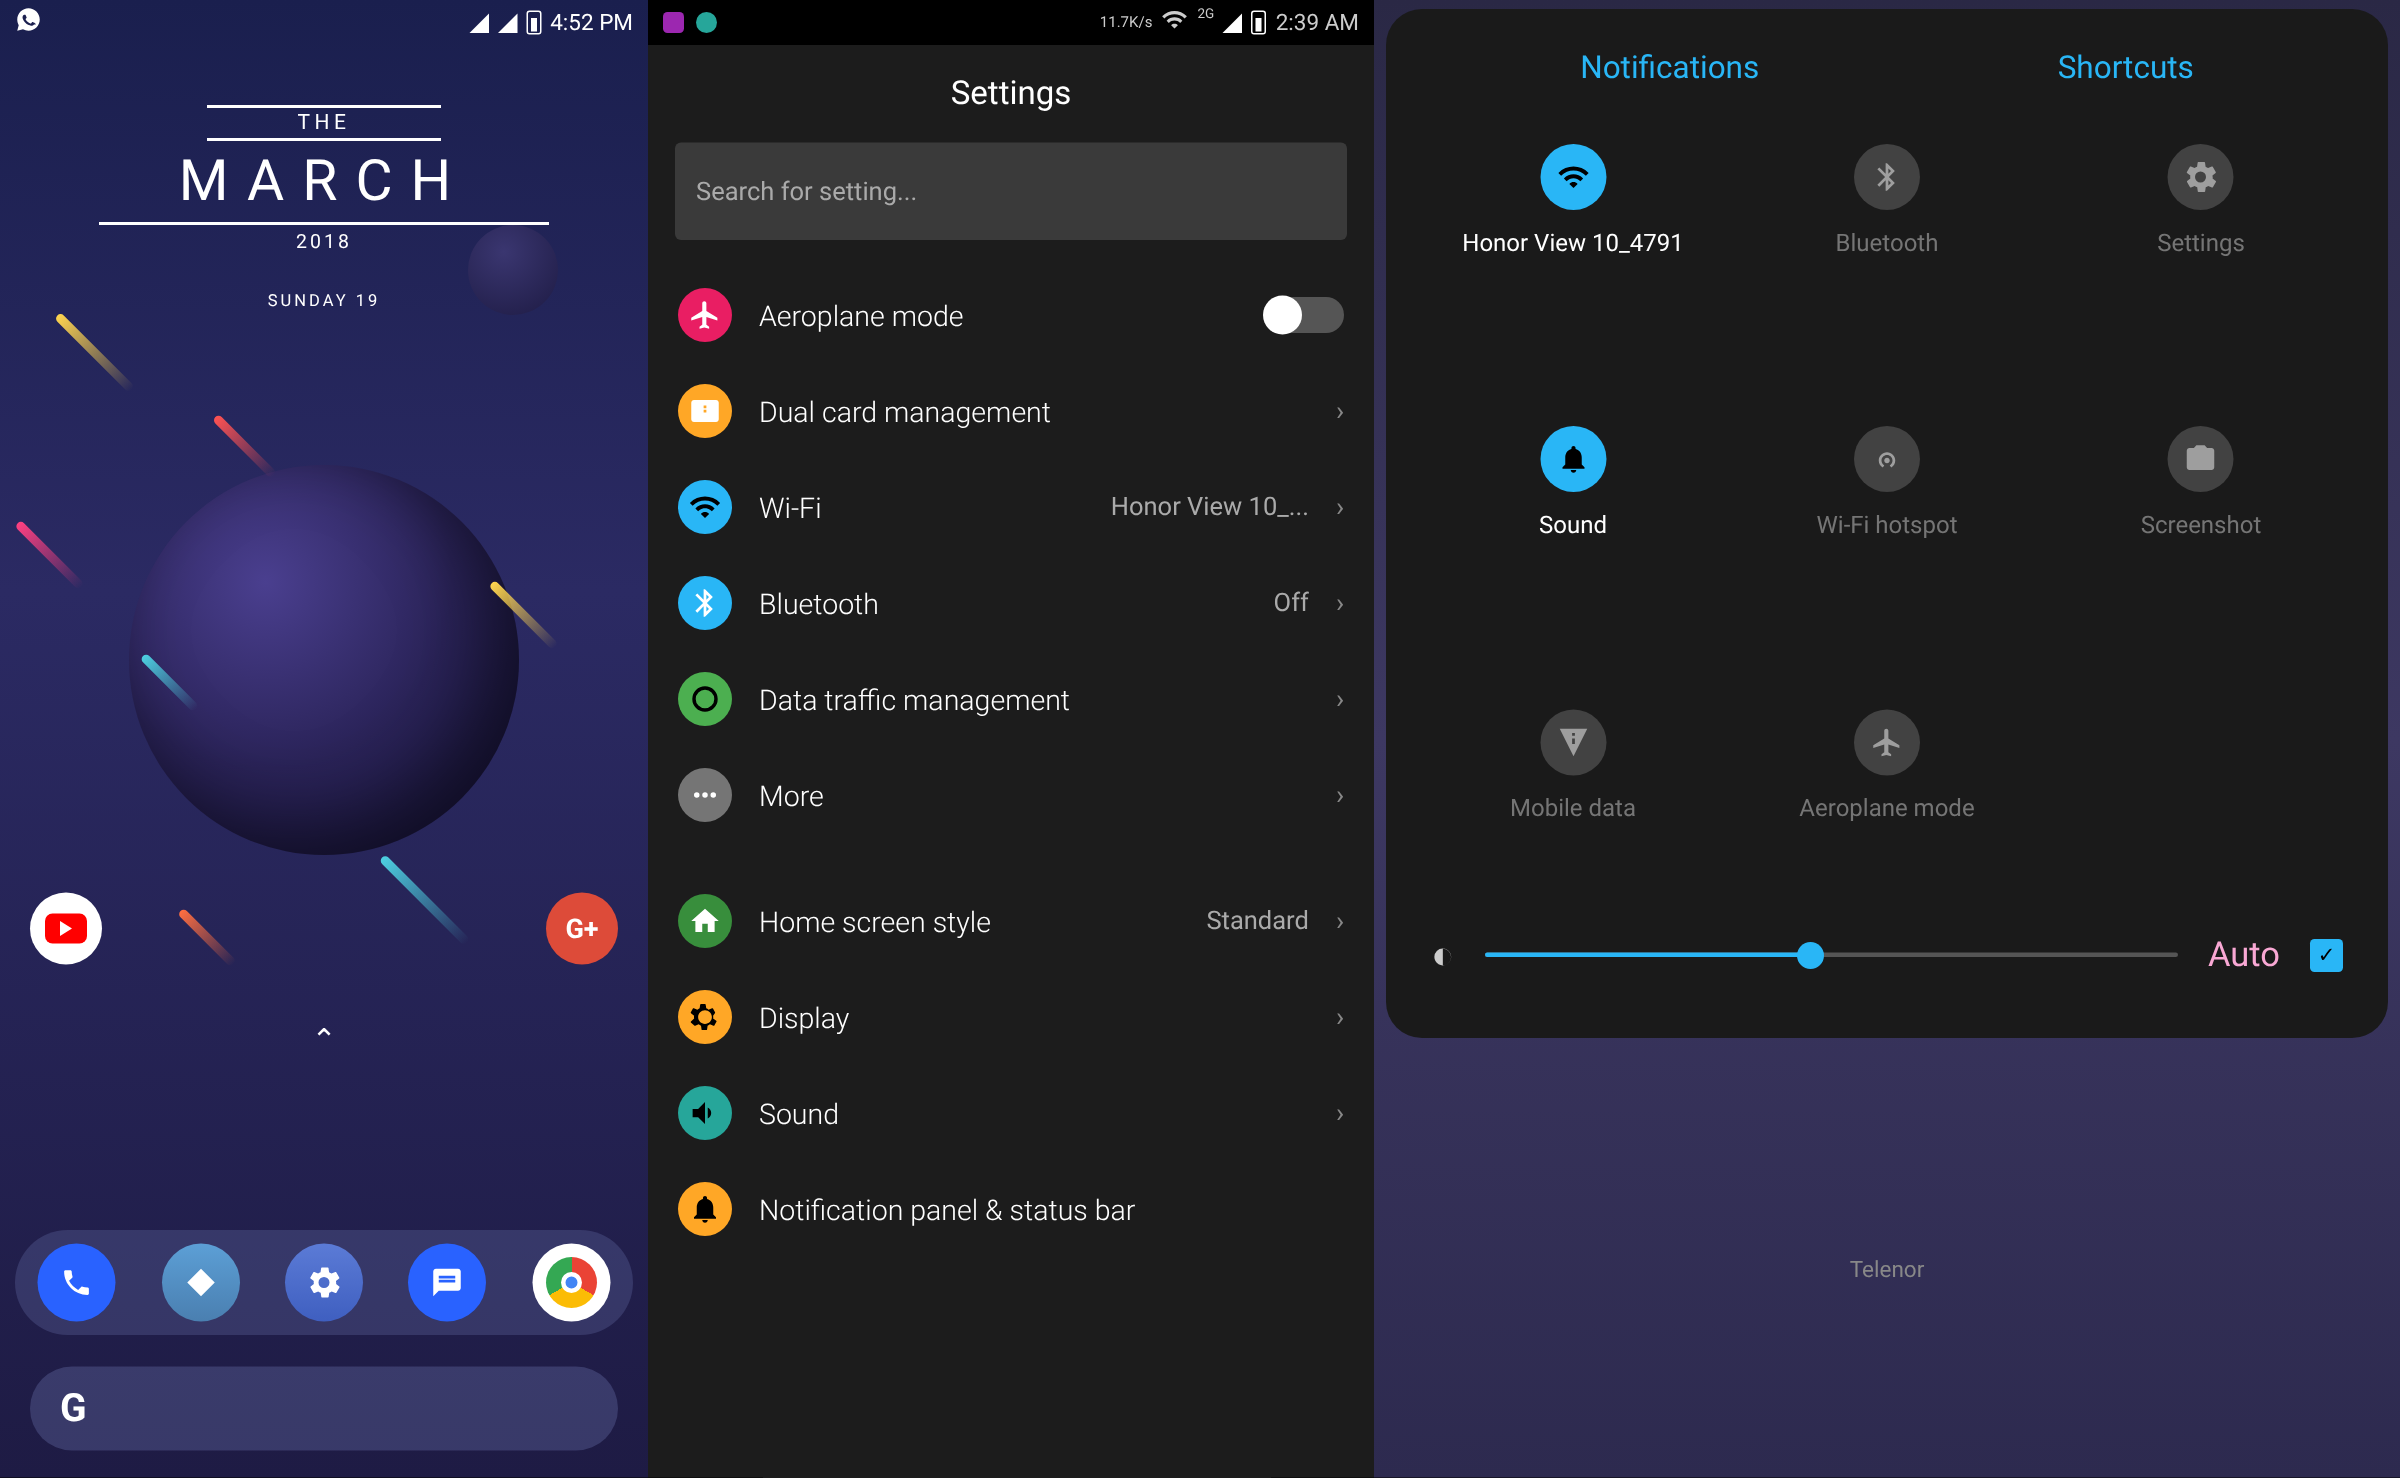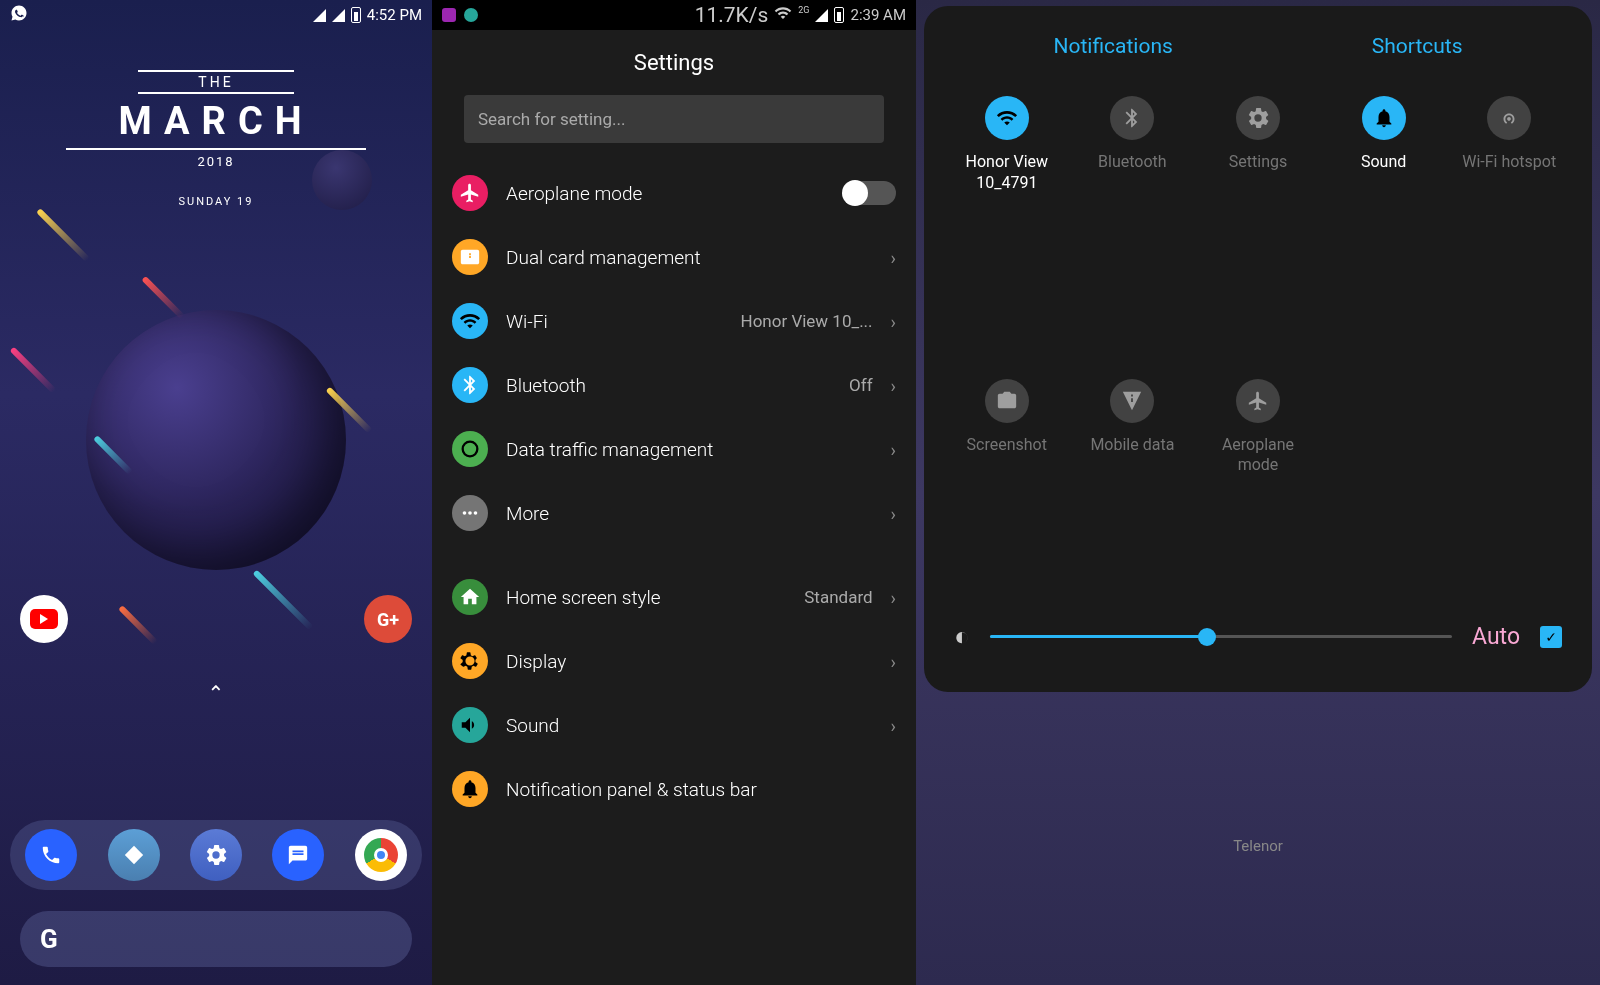--- a/index.html
+++ b/index.html
@@ -9,21 +9,21 @@
 
 .s1{width:432px;background:linear-gradient(180deg,#1a1f4e 0%,#2b2a63 40%,#1e1b44 100%)}
 .status-bar{height:30px;display:flex;align-items:center;justify-content:space-between;padding:0 10px;color:#fff;font-size:15px}
 .status-left{display:flex;align-items:center;gap:4px}
 .status-right{display:flex;align-items:center;gap:6px}
 .sig{width:0;height:0;border-style:solid;border-width:0 0 13px 13px;border-color:transparent transparent #fff transparent}
 .batt{width:10px;height:16px;border:1px solid #fff;border-radius:2px;position:relative}
 .batt::before{content:"";position:absolute;left:2px;right:2px;bottom:1px;top:4px;background:#fff}
 .widget{text-align:center;color:#fff;margin-top:40px}
 .w-the{font-size:14px;letter-spacing:3px;border-top:2px solid #fff;border-bottom:2px solid #fff;display:inline-block;padding:2px 60px}
-.w-month{font-size:38px;letter-spacing:12px;font-weight:700;margin:5px 0}
+.w-month{font-size:38px;letter-spacing:12px;font-weight:400;margin:5px 0}
 .w-year{font-size:13px;letter-spacing:2px;border-top:2px solid #fff;display:inline-block;padding-top:4px;width:300px}
 .w-date{font-size:11px;letter-spacing:2px;margin-top:25px}
 .planet{position:absolute;top:310px;left:50%;transform:translateX(-50%);width:260px;height:260px;border-radius:50%;background:radial-gradient(circle at 35% 30%,#4a3f8f 0%,#2a2358 50%,#1a1640 100%);box-shadow:inset -20px -20px 50px rgba(0,0,0,.5)}
 .comet{position:absolute;width:6px;border-radius:3px;transform:rotate(-45deg)}
 .c1{top:200px;left:60px;height:70px;background:linear-gradient(#ffd54f,transparent)}
 .c2{top:340px;left:30px;height:60px;background:linear-gradient(#ff4081,transparent)}
 .c3{top:270px;left:160px;height:55px;background:linear-gradient(#ff5252,transparent)}
 .c4{top:430px;left:110px;height:50px;background:linear-gradient(#4dd0e1,transparent)}
 .c5{top:560px;left:280px;height:80px;background:linear-gradient(#4dd0e1,transparent)}
 .c6{top:600px;left:135px;height:50px;background:linear-gradient(#ff6e40,transparent)}
@@ -44,23 +44,23 @@
 .di4{background:#2962ff}
 .di5{background:#fff;position:relative}
 .chrome-c{width:34px;height:34px;border-radius:50%;background:conic-gradient(#ea4335 0 120deg,#fbbc05 120deg 240deg,#34a853 240deg 360deg);display:flex;align-items:center;justify-content:center}
 .chrome-i{width:14px;height:14px;border-radius:50%;background:#4285f4;border:3px solid #fff}
 .search{position:absolute;bottom:18px;left:20px;right:20px;height:56px;background:rgba(120,130,190,.3);border-radius:28px;display:flex;align-items:center;padding:0 20px}
 .g-logo{font-size:26px;font-weight:bold;color:#fff}
 
 
 .s2{width:484px;background:#1c1c1c;color:#fff}
 .s2 .status-bar{background:#000;color:#ccc}
-.net-speed{font-size:21px}
+.net-speed{font-size:10px}
 .settings-title{text-align:center;font-size:22px;padding:20px 0;font-weight:400}
-.search-box{margin:0 32px 18px;height:48px;background:#3a3a3a;border-radius:4px;display:flex;align-items:center;padding:0 14px;color:#aaa;font-size:17px}
+.search-box{margin:0 18px 18px;height:65px;background:#3a3a3a;border-radius:4px;display:flex;align-items:center;padding:0 14px;color:#aaa;font-size:17px}
 .setting-row{display:flex;align-items:center;padding:14px 20px;gap:18px}
 .setting-icon{width:36px;height:36px;border-radius:50%;display:flex;align-items:center;justify-content:center;flex-shrink:0;font-size:18px}
 .setting-label{flex:1;font-size:19px;font-weight:300}
 .setting-val{color:#aaa;font-size:17px}
 .chev{color:#888;font-size:18px}
 .toggle{width:52px;height:24px;background:#555;border-radius:12px;position:relative}
 .toggle-thumb{position:absolute;width:26px;height:26px;background:#fff;border-radius:50%;top:-1px;left:-2px}
 .ic-plane{background:#e91e63}
 .ic-dual{background:#ffa726}
 .ic-wifi{background:#29b6f6}
@@ -71,21 +71,21 @@
 .ic-disp{background:#ffa726}
 .ic-sound{background:#26a69a}
 .ic-notif{background:#ffa726}
 .gap{height:20px}
 
 
 .s3{width:684px;background:linear-gradient(180deg,#2a2845 0%,#3d3862 50%,#2d2a4f 100%);position:relative}
 .panel{position:absolute;top:6px;left:8px;right:8px;height:686px;background:#1a1a1a;border-radius:24px;padding:20px 30px;display:flex;flex-direction:column}
 .tabs{display:flex;justify-content:space-around;margin-bottom:30px}
 .tab{font-size:21px;color:#29b6f6;padding:8px}
-.tiles{display:grid;grid-template-columns:repeat(5,1fr);gap:40px 20px;flex:1}
+.tiles{display:grid;grid-template-columns:repeat(3,1fr);gap:40px 20px;flex:1}
 .tile{display:flex;flex-direction:column;align-items:center;gap:12px}
 .tile-icon{width:44px;height:44px;border-radius:50%;display:flex;align-items:center;justify-content:center;font-size:20px}
 .tile-on{background:#29b6f6;color:#000}
 .tile-off{background:#424242;color:#9e9e9e}
 .tile-label{font-size:16px;text-align:center;color:#fff;line-height:1.3}
 .tile-label.dim{color:#757575}
 .brightness{display:flex;align-items:center;gap:20px;margin-top:auto;padding-bottom:20px}
 .br-icon{color:#ccc;font-size:26px}
 .br-slider{flex:1;height:3px;background:#555;position:relative;border-radius:2px}
 .br-fill{position:absolute;left:0;top:0;bottom:0;width:47%;background:#29b6f6;border-radius:2px}

